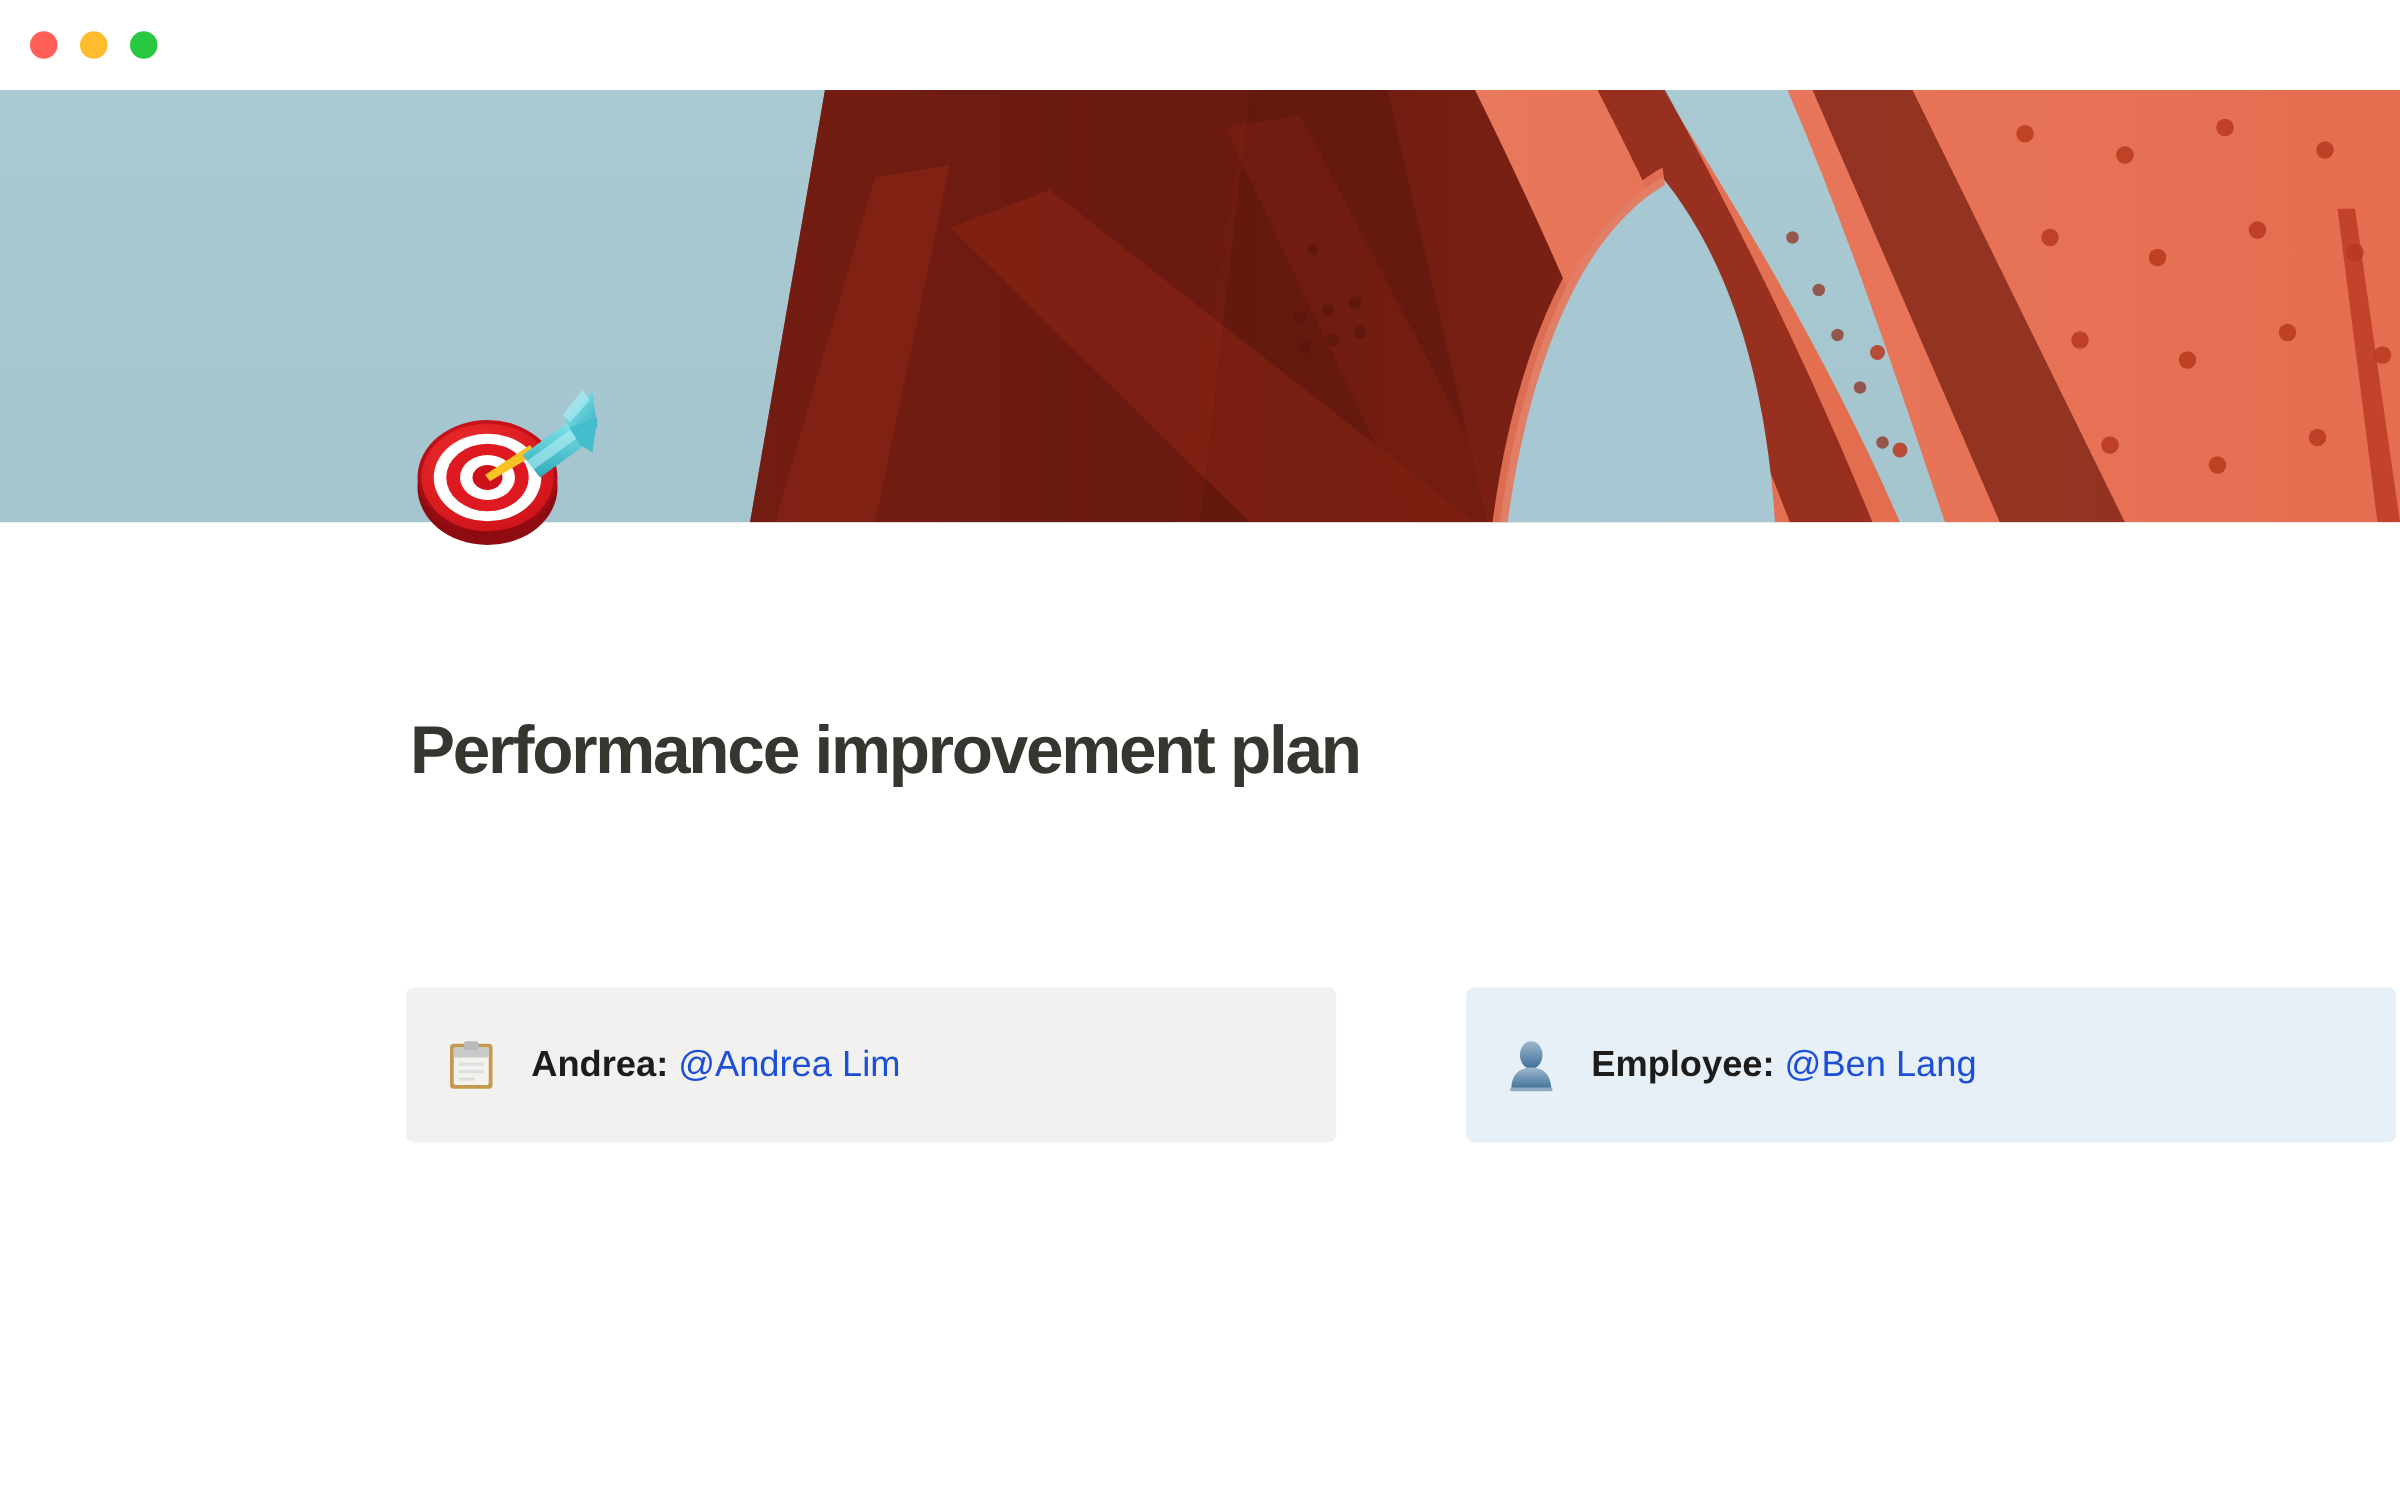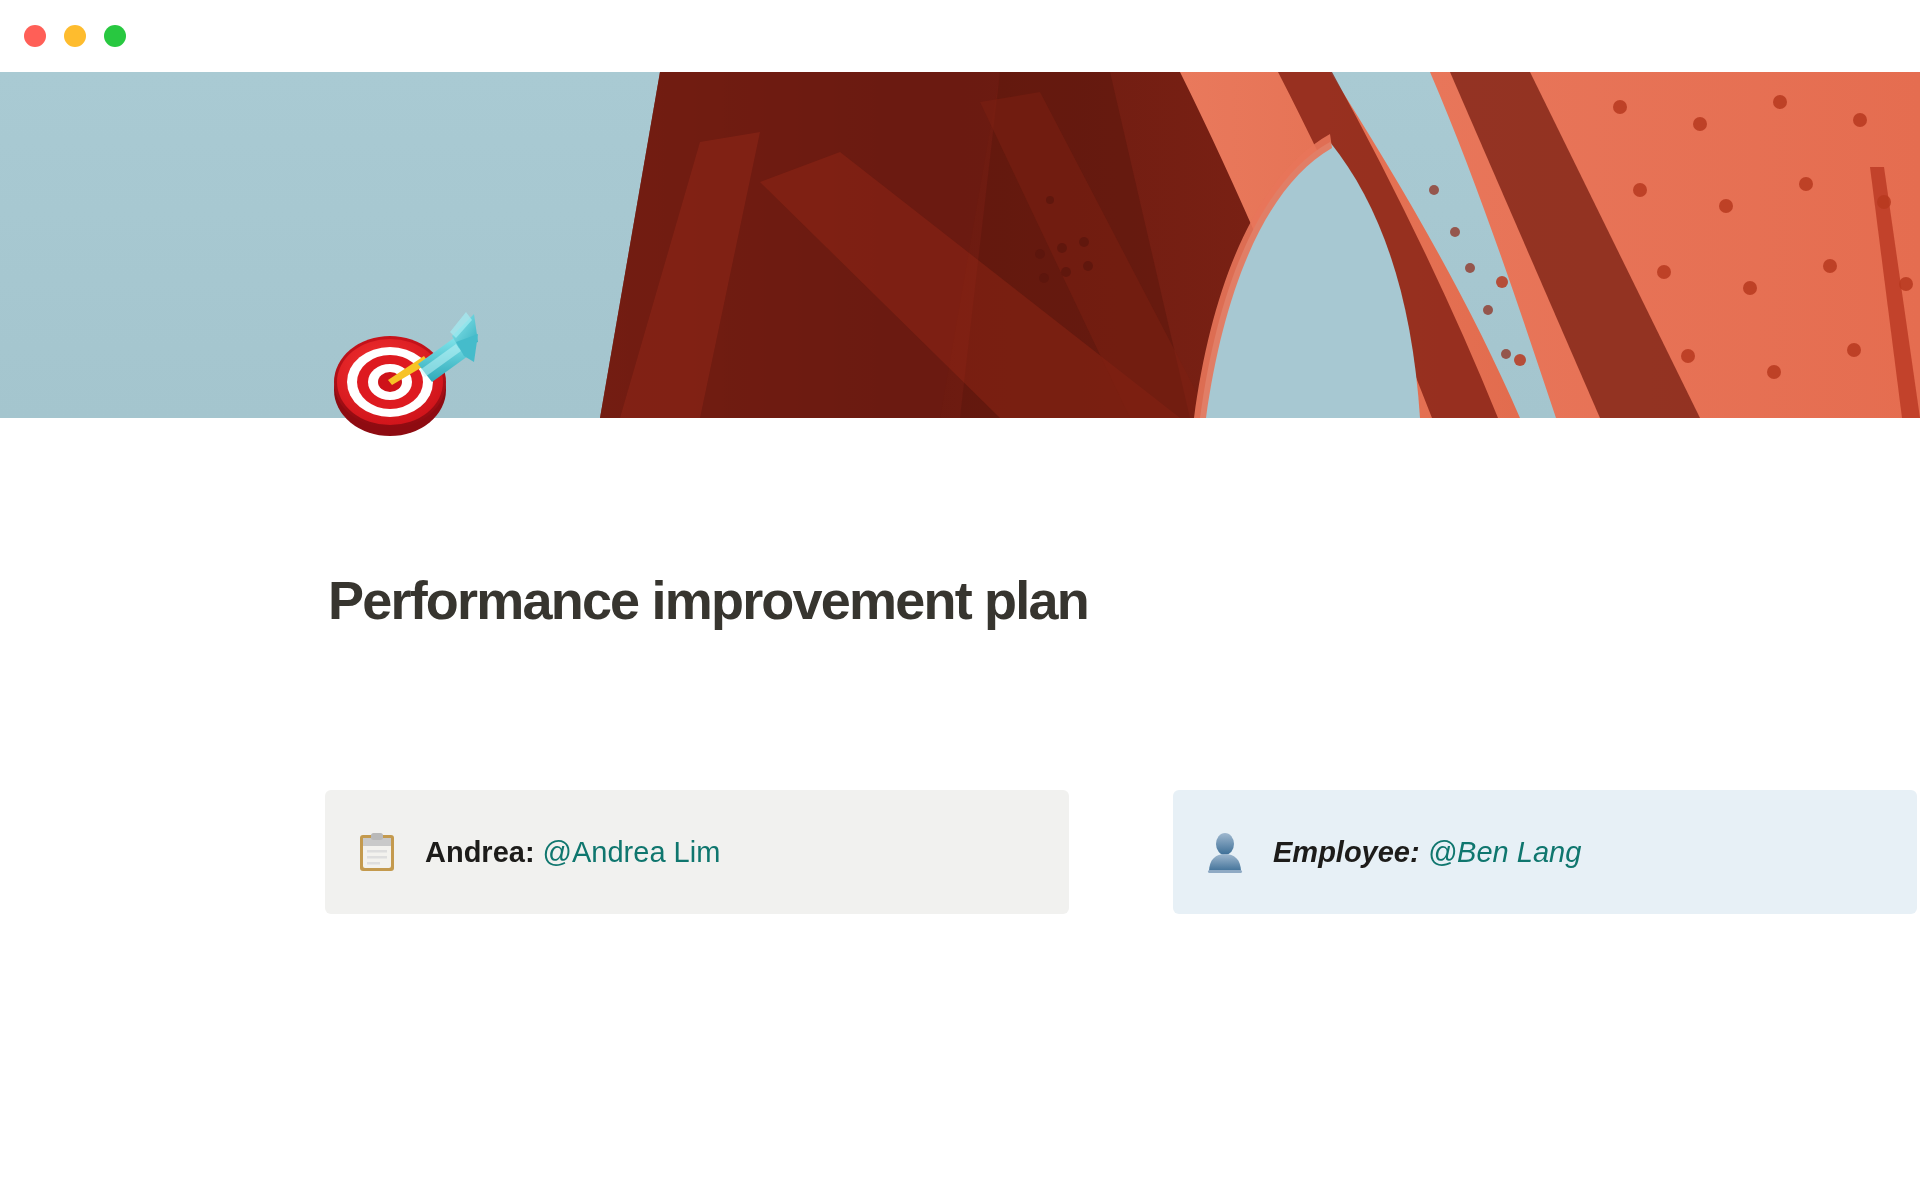--- a/index.html
+++ b/index.html
@@ -80,31 +80,31 @@
   }
   .callout{
     width:744px; height:124px;
     border-radius:6px;
     display:flex;
     align-items:center;
     padding:0 0 0 30px;
     gap:26px;
   }
   .callout-manager{ background:#F1F1EF; }
-  .callout-employee{ background:#E7F0F6;font-style:italic; }
+  .callout-employee{ background:#E7F0F6; }
   .callout-emoji{ width:44px; height:44px; flex:0 0 44px; }
   .callout-emoji svg{ display:block; width:44px; height:44px; }
   .callout-text{
     font-size:29px;
     color:#37352F;
     white-space:nowrap;
     line-height:1;
   }
   .callout-label{ font-weight:bold; color:#1d1c1a; }
-  .callout-mention{ color:#0f766e; margin-left:8px; }
+  .callout-mention{ color:#1d4ed8; margin-left:8px; }
 </style>
 </head>
 <body>
 
 <div class="window-chrome">
   <div class="traffic-lights">
     <div class="tl tl-close"></div>
     <div class="tl tl-min"></div>
     <div class="tl tl-max"></div>
   </div>

